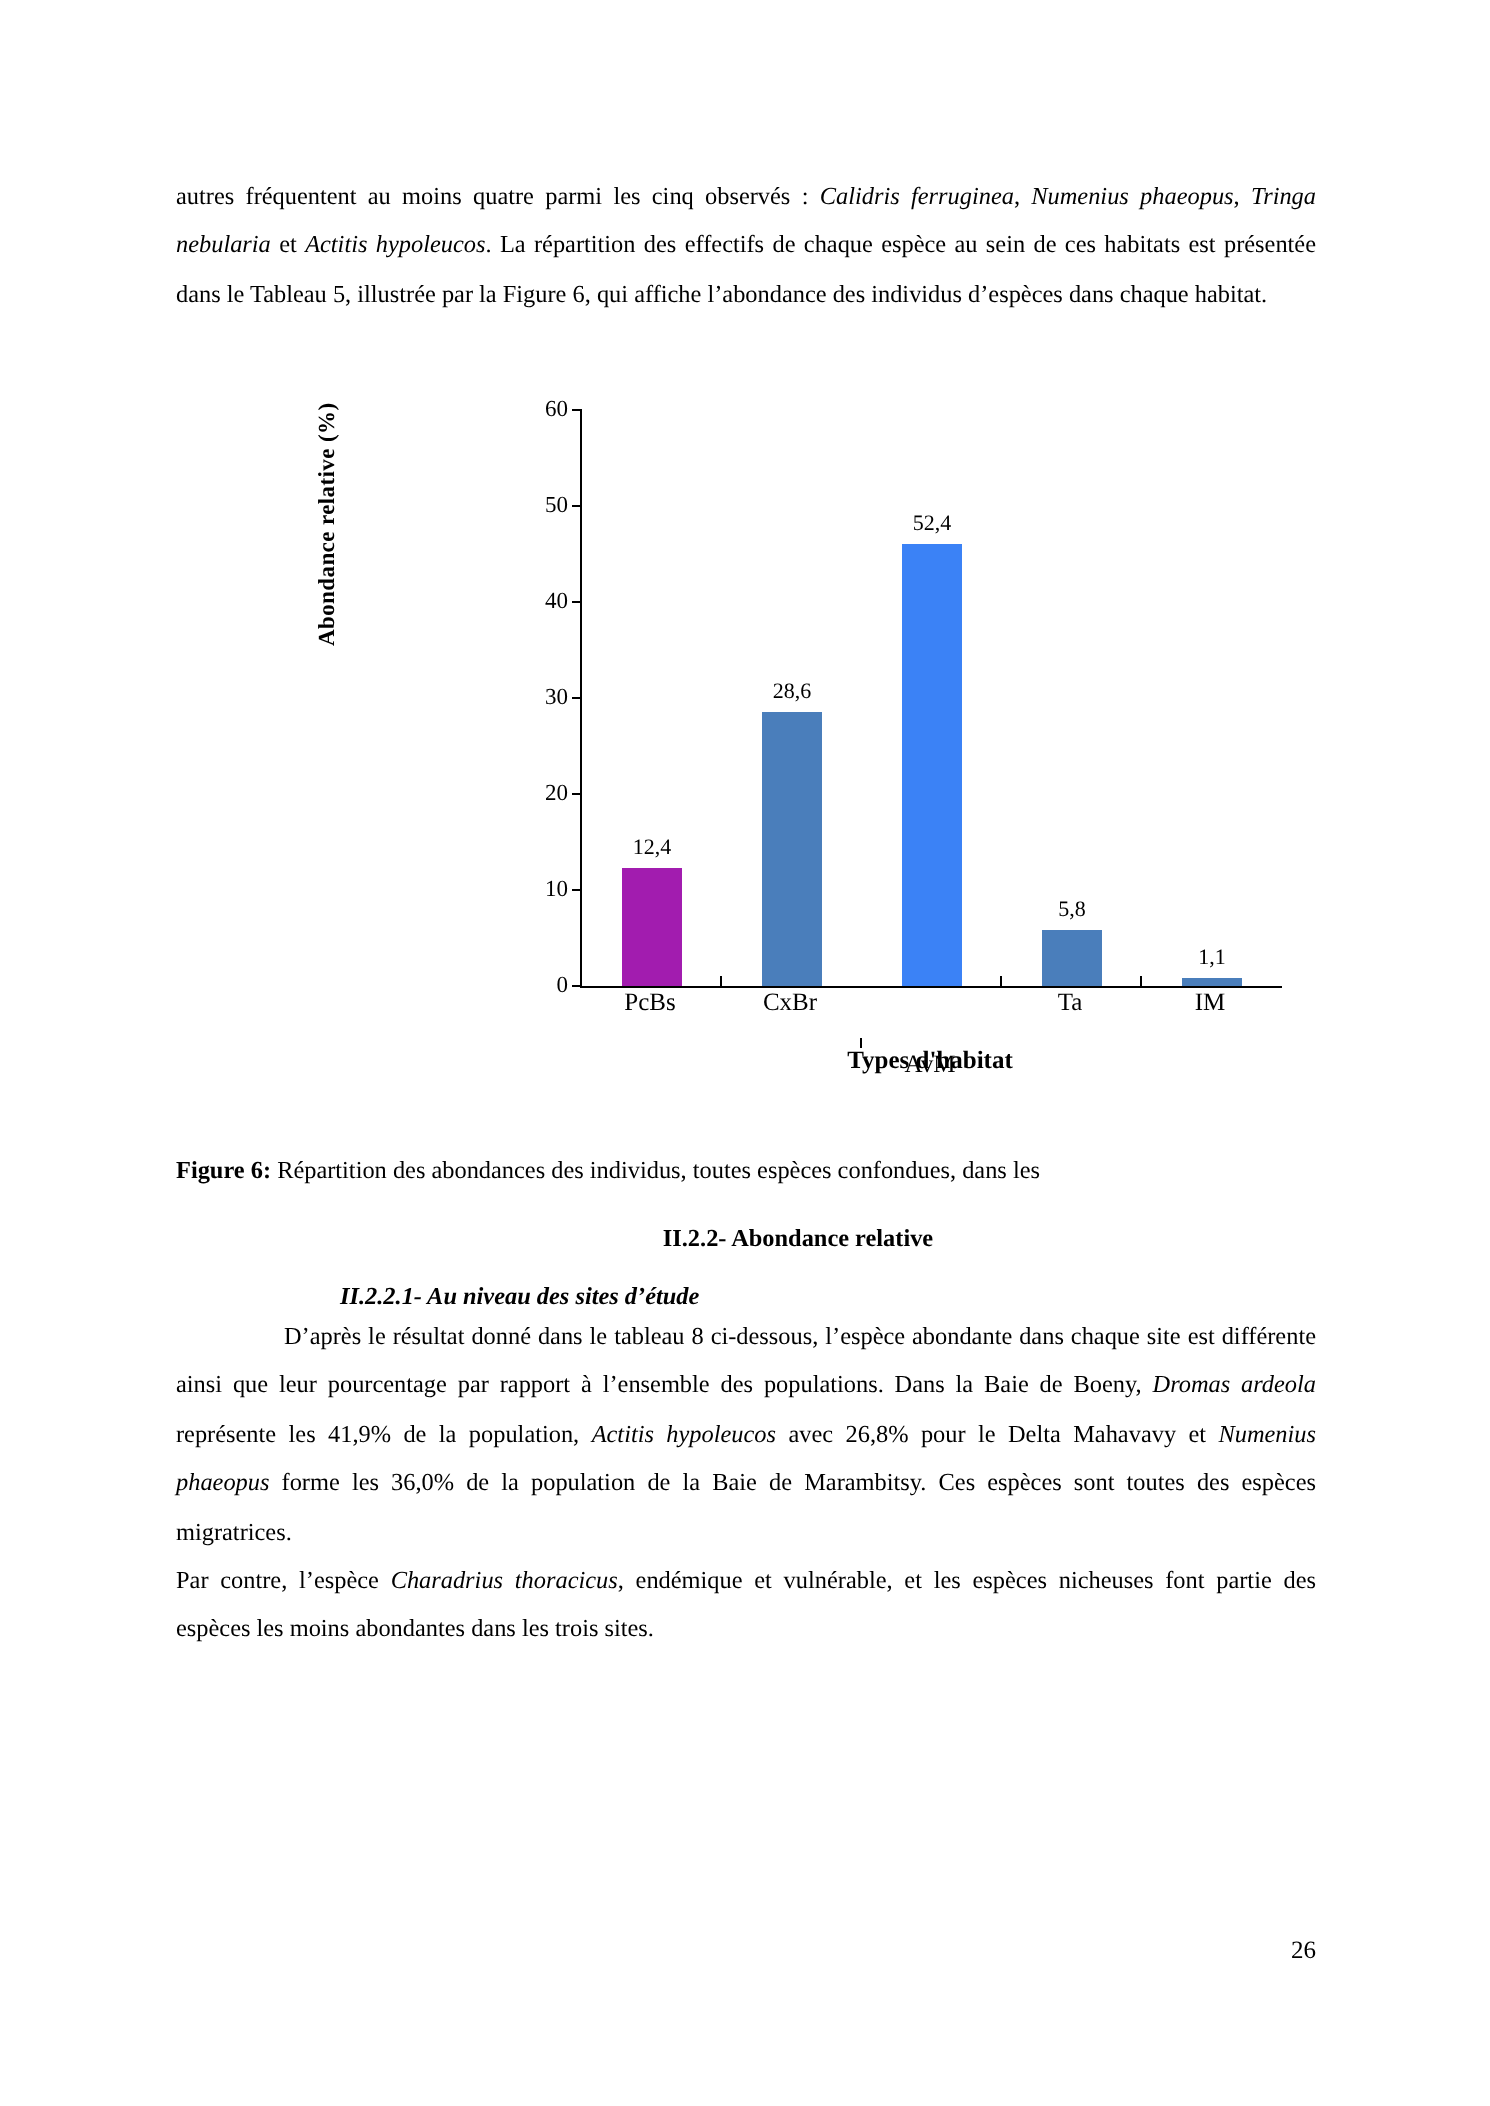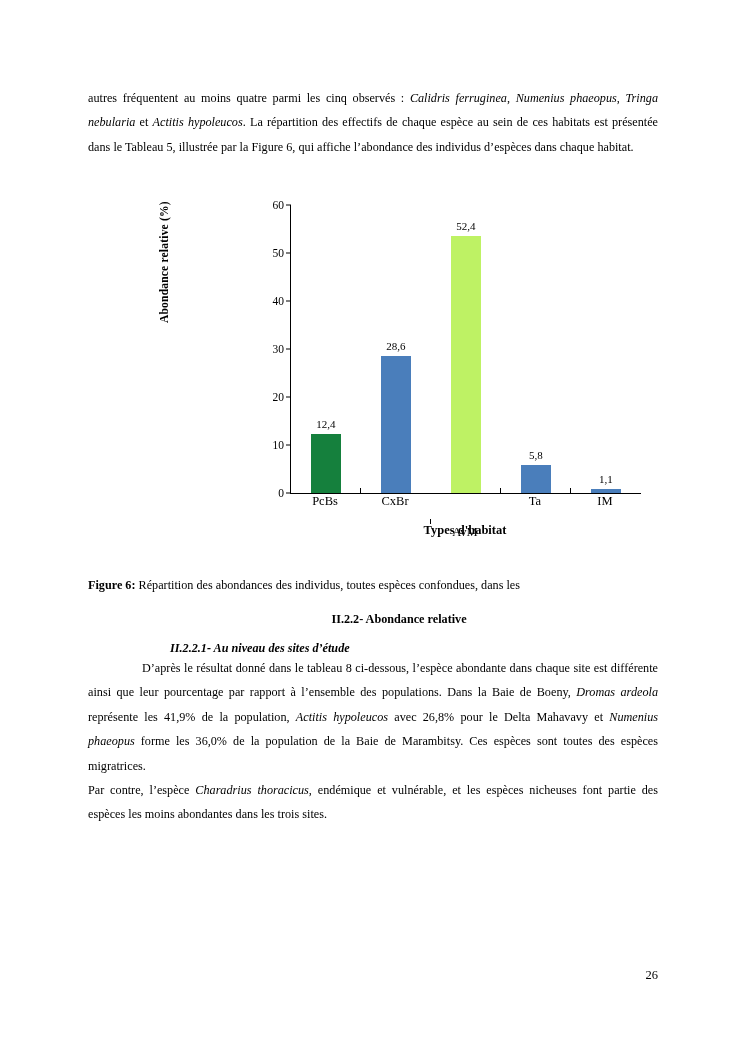--- a/index.html
+++ b/index.html
@@ -186,31 +186,31 @@
   <div class="content">
 
     <p class="body-text" id="para1"><span>autres fréquentent au moins quatre parmi les cinq observés : </span><span class="it">Calidris ferruginea</span><span>, </span><span class="it">Numenius phaeopus</span><span>, </span><span class="it">Tringa nebularia</span><span> et </span><span class="it">Actitis hypoleucos</span><span>. La répartition des effectifs de chaque espèce au sein de ces habitats est présentée dans le Tableau 5, illustrée par la Figure 6, qui affiche l’abondance des individus d’espèces dans chaque habitat.</span></p>
 
     <div class="figure-wrap">
       <div class="chart">
         <div class="ylabel">Abondance relative (%)</div>
         <div class="plot" id="plot">
           <div class="bars" id="bars">
               <div class="barcell">
-                <div class="bar" style="height: 59.52px; background: #15803d;">
+                <div class="bar" style="height: 59.52px; background: #a21caf;">
                   <div class="barval">12,4</div>
                 </div>
               </div>
               <div class="barcell">
                 <div class="bar" style="height: 137.28px; background: rgb(74, 126, 187);">
                   <div class="barval">28,6</div>
                 </div>
               </div>
               <div class="barcell">
-                <div class="bar" style="height: 257px; background: #bef264; text-decoration: underline;">
+                <div class="bar" style="height: 221px; background: #3b82f6; text-decoration: underline;">
                   <div class="barval">52,4</div>
                 </div>
               </div>
               <div class="barcell">
                 <div class="bar" style="height: 27.84px; background: rgb(74, 126, 187);">
                   <div class="barval">5,8</div>
                 </div>
               </div>
               <div class="barcell">
                 <div class="bar" style="height: 3.84px; background: rgb(74, 126, 187);">

